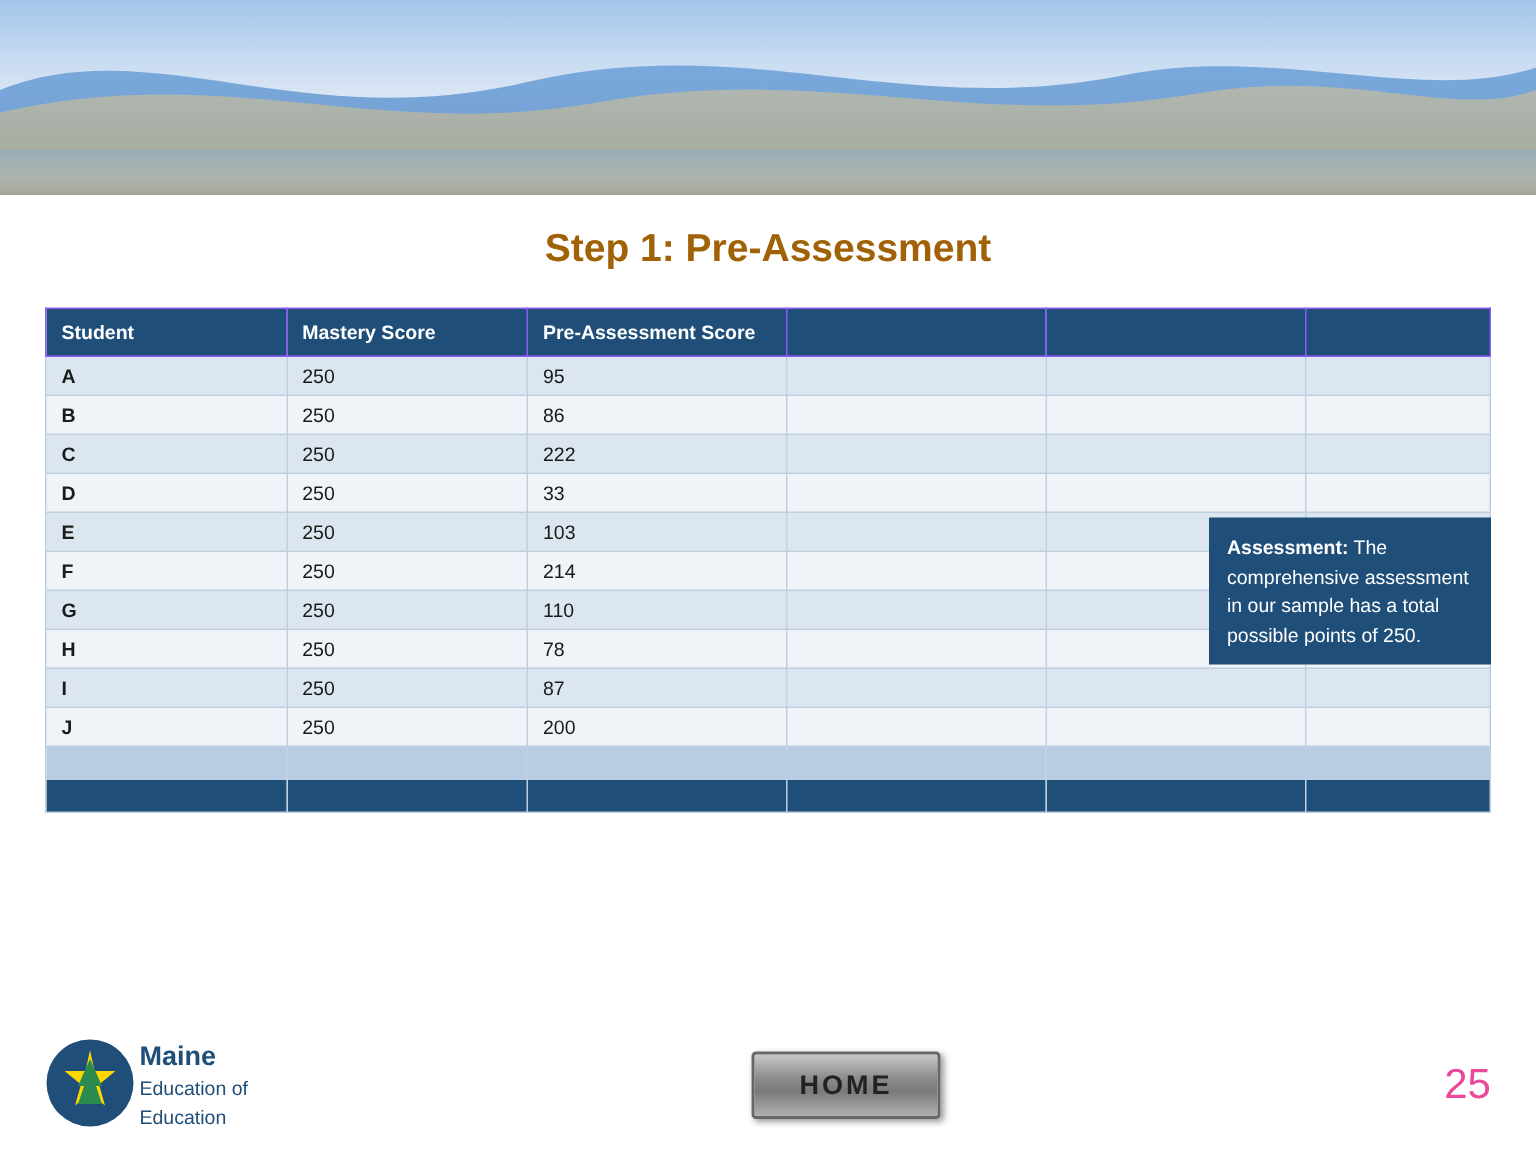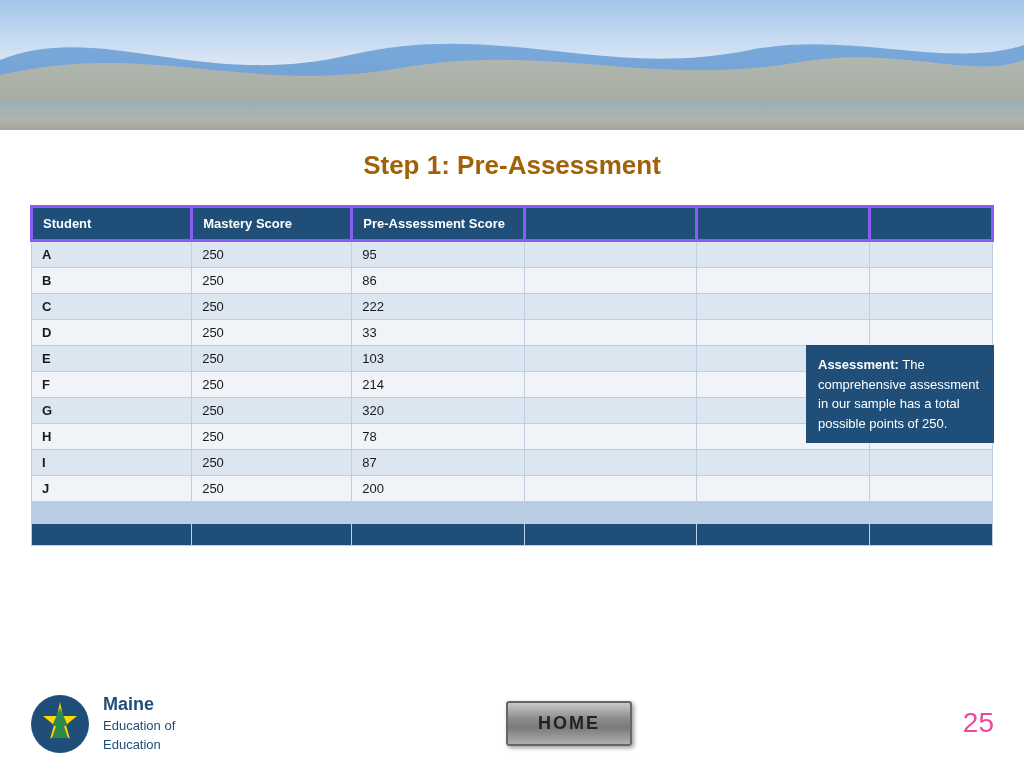--- a/index.html
+++ b/index.html
@@ -58,21 +58,21 @@
     
     thead tr {
       background-color: #1f4e79;
       color: #ffffff;
     }
 
     thead th {
       padding: 8px 10px;
       text-align: left;
       font-weight: bold;
-      border: 3px solid #8b5cf6;
+      border: 1px solid #8b5cf6;
       vertical-align: middle;
     }
 
     
     tbody tr:nth-child(odd) {
       background-color: #dce6f1;
     }
 
     tbody tr:nth-child(even) {
       background-color: #f0f4f9;
@@ -128,22 +128,22 @@
       background: #ffffff;
       display: flex;
       align-items: center;
       padding: 0 30px;
       justify-content: space-between;
     }
 
     
     .logo-area {
       display: flex;
-      align-items: flex-end;
-      gap: 13px;
+      align-items: flex-start;
+      gap: 3px;
     }
 
     .logo-icon {
       width: 60px;
       height: 60px;
     }
 
     .logo-text {
       font-size: 13px;
       color: #1f4e79;
@@ -278,21 +278,21 @@
         <td class="student-col">F</td>
         <td>250</td>
         <td>214</td>
         <td></td>
         <td></td>
         <td></td>
       </tr>
       <tr>
         <td class="student-col">G</td>
         <td>250</td>
-        <td>320</td>
+        <td>110</td>
         <td></td>
         <td></td>
         <td></td>
       </tr>
       <tr>
         <td class="student-col">H</td>
         <td>250</td>
         <td>78</td>
         <td></td>
         <td></td>

